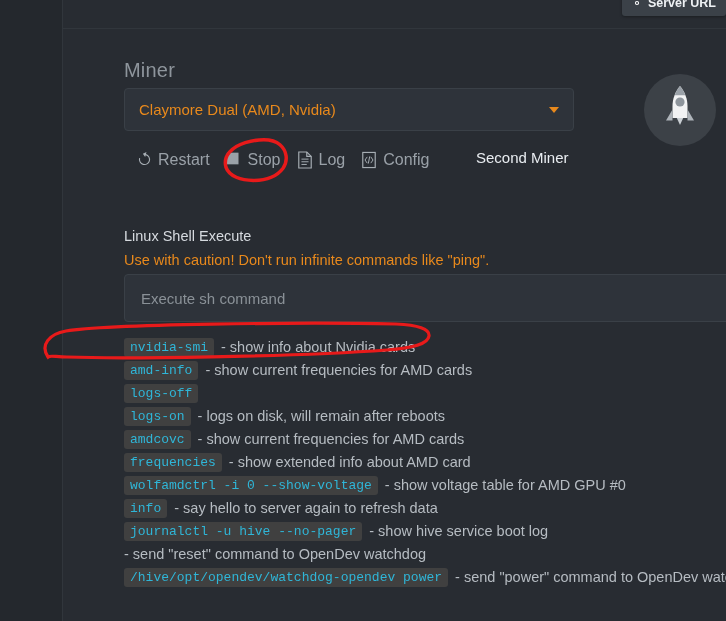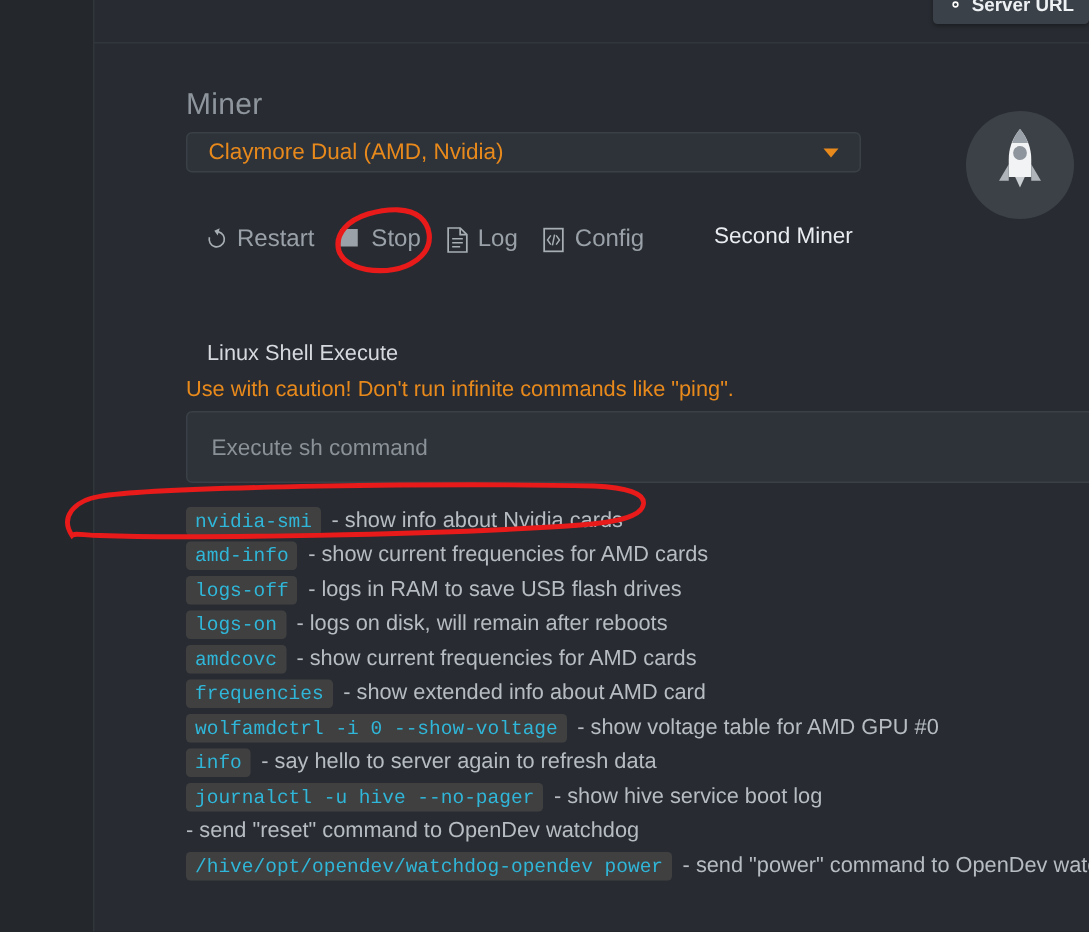--- a/index.html
+++ b/index.html
@@ -73,21 +73,21 @@
     color: #8e959c;
     font-weight: normal;
     letter-spacing: .2px;
   }
 
   
   .miner-select {
     position: absolute;
     left: 0; top: 60px;
     width: 450px;
-    height: 27px;
+    height: 43px;
     box-sizing: border-box;
     background: #2e333a;
     border: 1px solid #3a4047;
     border-radius: 4px;
     display: flex;
     align-items: center;
     padding: 0 14px;
     color: #e8891c;
     font-size: 15px;
   }
@@ -123,21 +123,21 @@
     left: 352px; top: 121px;
     font-size: 15px;
     font-weight: normal;
     color: #e9edf1;
     white-space: nowrap;
   }
 
   
   .shell-label {
     position: absolute;
-    left: 14px; top: 200px;
+    left: 0; top: 200px;
     font-size: 14.5px;
     color: #d6dadf;
   }
   .shell-warn {
     position: absolute;
     left: 0; top: 224px;
     font-size: 14.5px;
     color: #e8891c;
   }
   .shell-input {
@@ -294,21 +294,20 @@
         <div class="cmd-row">
           <span class="cmd-badge">nvidia-smi</span>
           <span>- show info about Nvidia cards</span>
         </div>
         <div class="cmd-row">
           <span class="cmd-badge">amd-info</span>
           <span>- show current frequencies for AMD cards</span>
         </div>
         <div class="cmd-row">
           <span class="cmd-badge">logs-off</span>
-          <span>- logs in RAM to save USB flash drives</span>
         </div>
         <div class="cmd-row">
           <span class="cmd-badge">logs-on</span>
           <span>- logs on disk, will remain after reboots</span>
         </div>
         <div class="cmd-row">
           <span class="cmd-badge">amdcovc</span>
           <span>- show current frequencies for AMD cards</span>
         </div>
         <div class="cmd-row">

